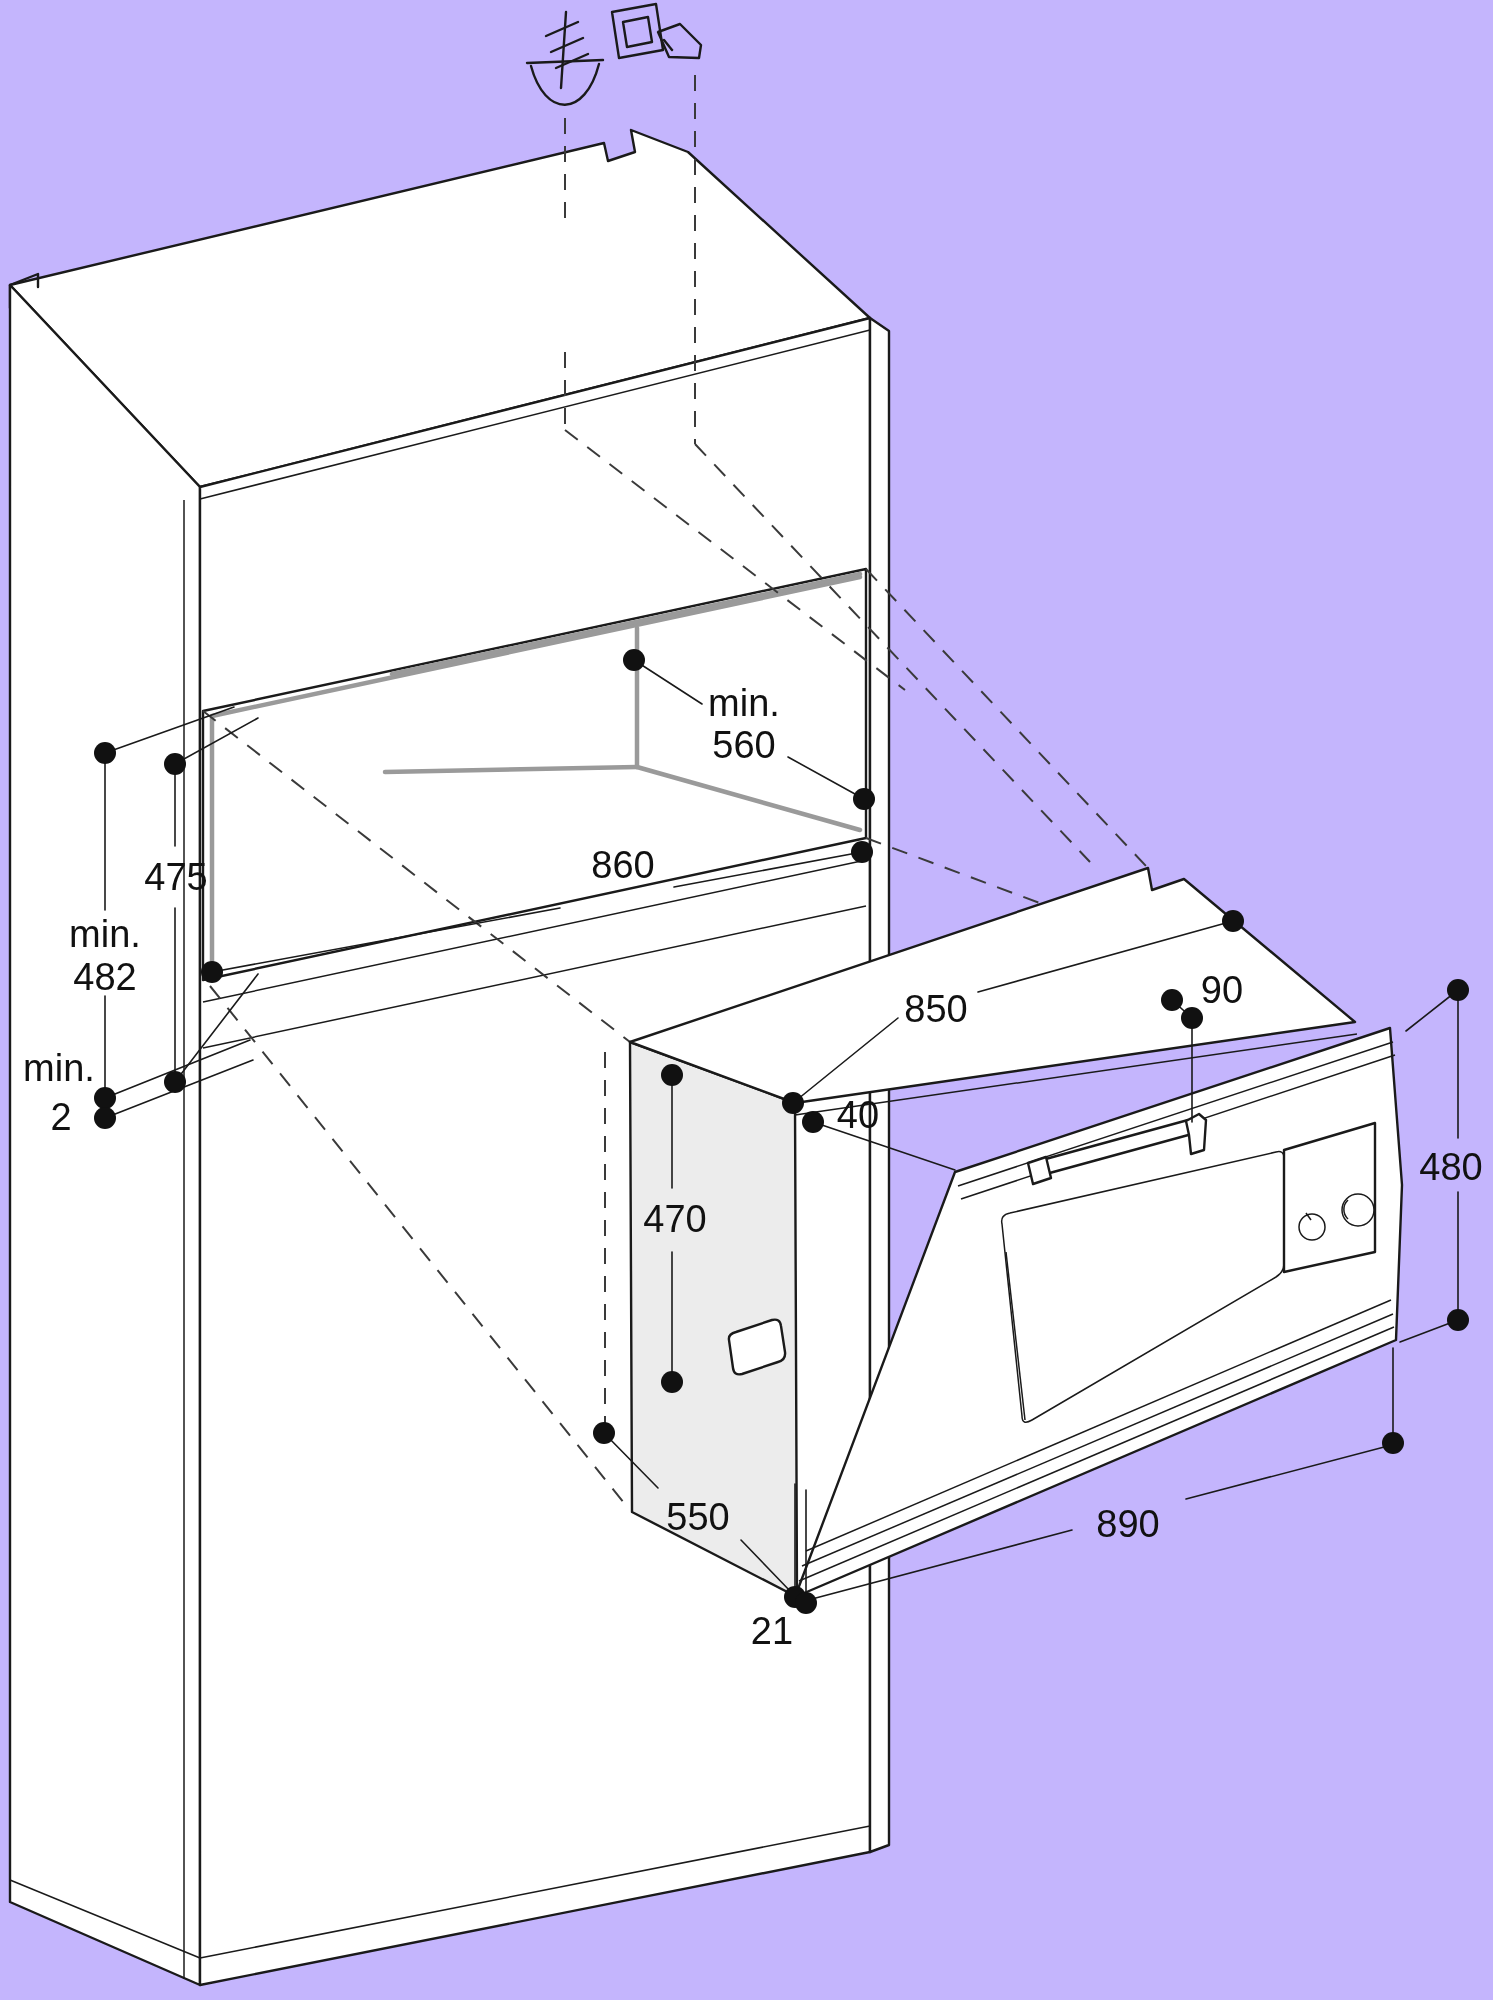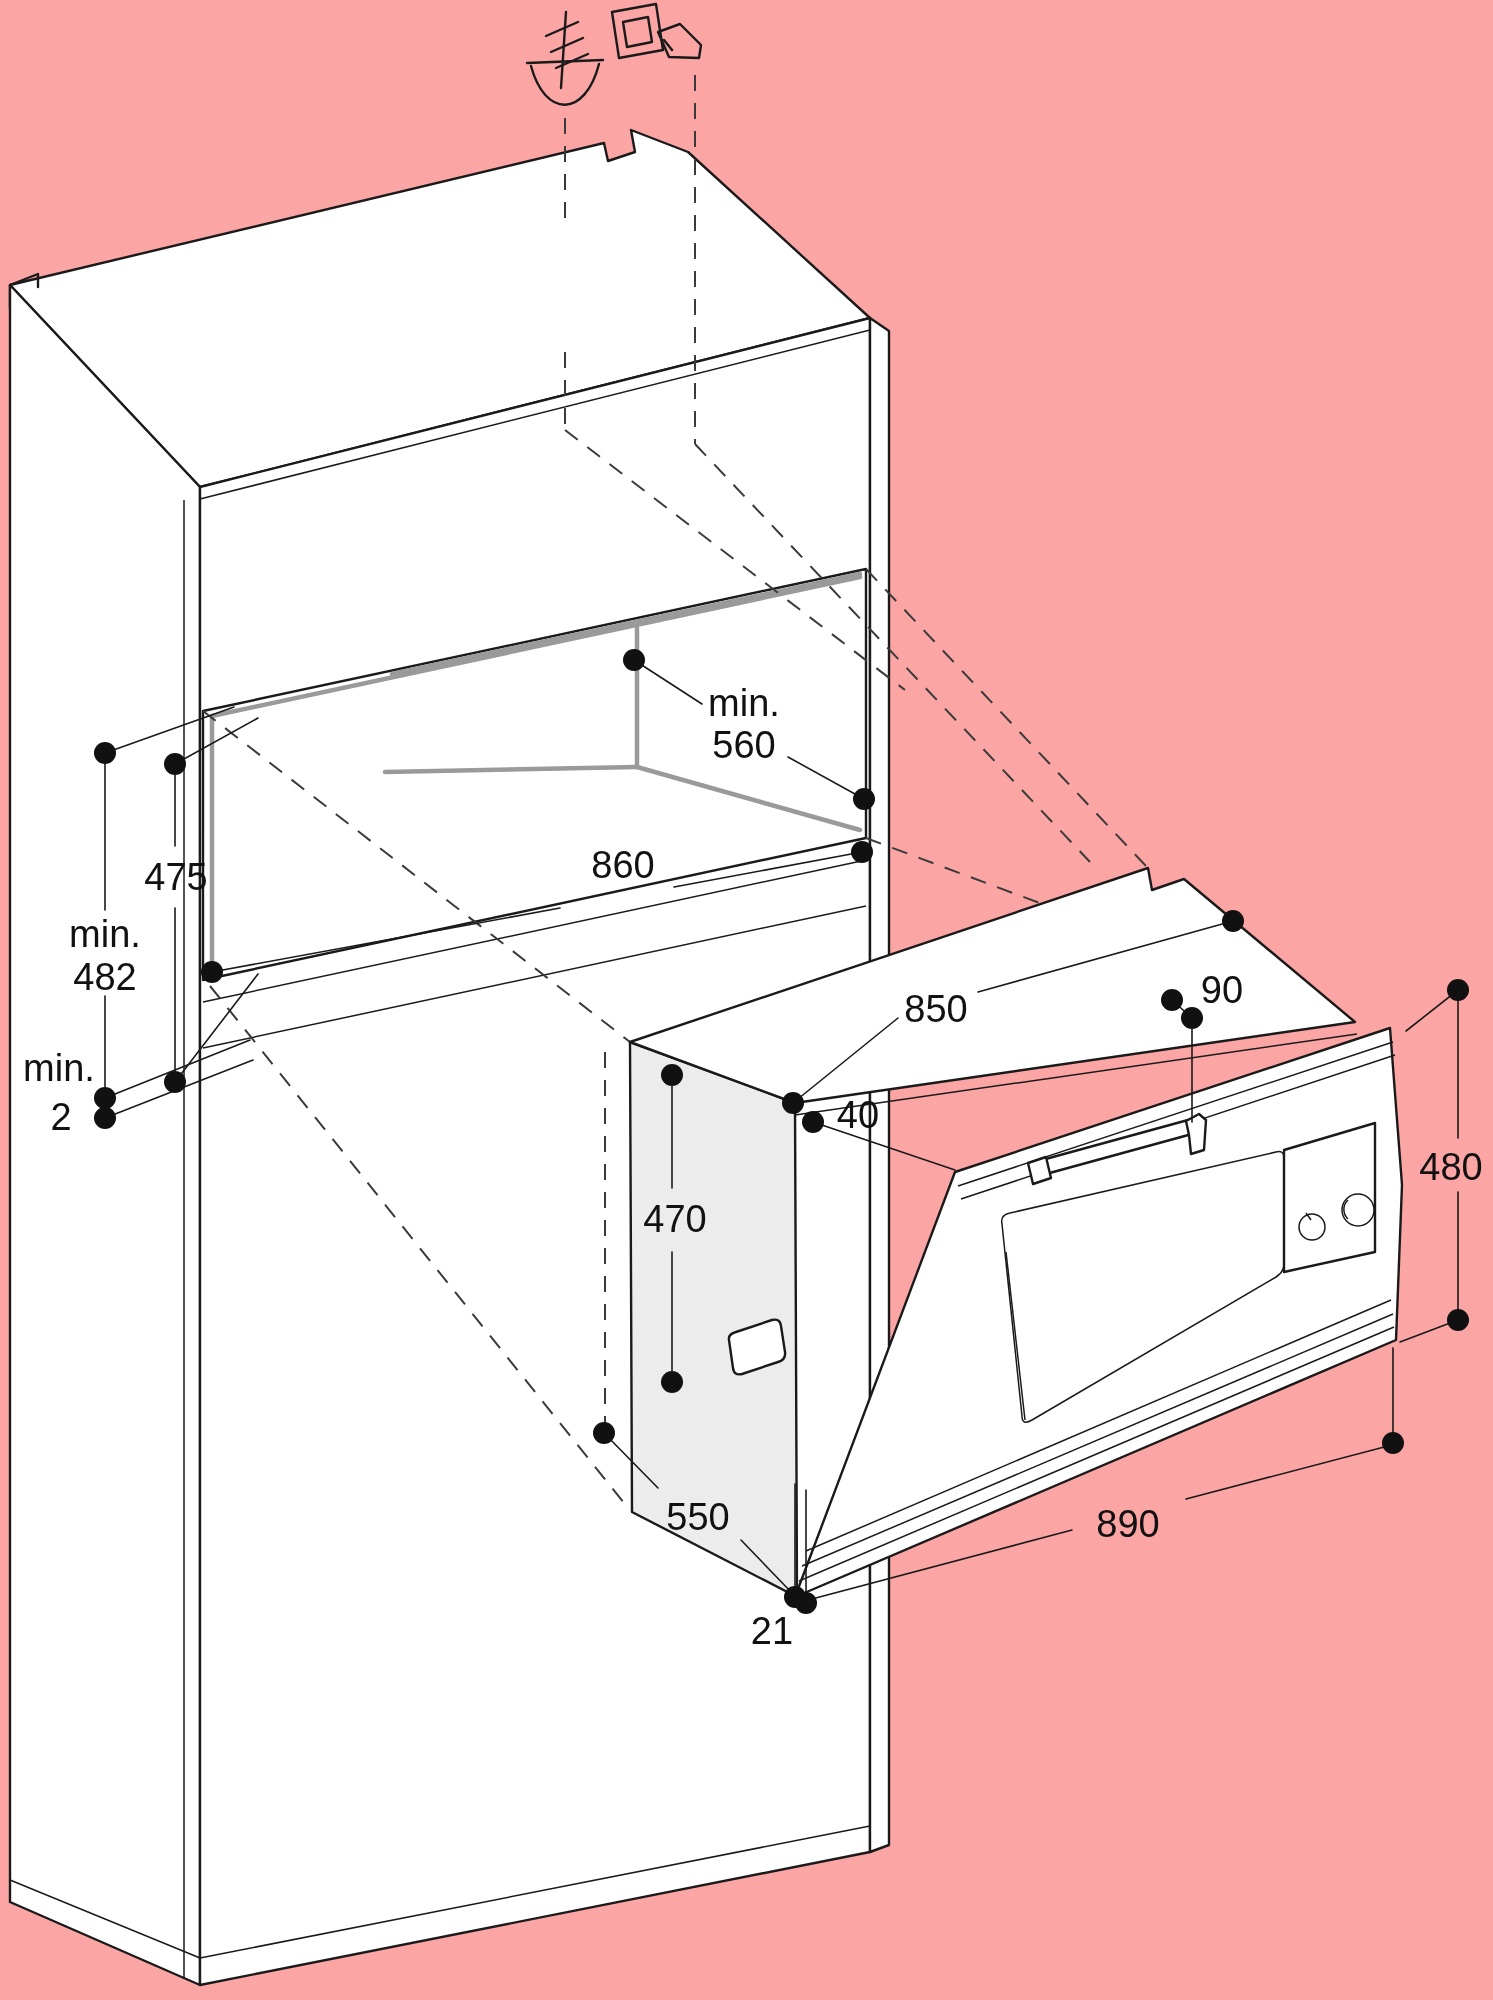--- a/index.html
+++ b/index.html
@@ -1,16 +1,16 @@
 <!DOCTYPE html>
 <html><head>
 <meta charset="utf-8">
 <style>
   html,body{margin:0;padding:0;background:#fff;}
-  .stage{width:1493px;height:2000px;position:relative;background:#fca5a5;}
+  .stage{width:1493px;height:2000px;position:relative;background:#c4b5fd;}
   svg{display:block;}
   text{font-family:"Liberation Sans", sans-serif;font-size:38px;fill:#111;}
   .struct{stroke:#1a1a1a;stroke-width:2.4;fill:none;stroke-linejoin:round;stroke-linecap:round;}
   .thin{stroke:#1a1a1a;stroke-width:1.5;fill:none;}
   .dim{stroke:#1a1a1a;stroke-width:1.6;fill:none;stroke-linecap:round;}
   .gray{stroke:#9a9a9a;stroke-width:4.5;fill:none;stroke-linecap:round;}
   .dash{stroke:#3a3a3a;stroke-width:2;fill:none;stroke-dasharray:16 12;}
   .facewhite{fill:#ffffff;stroke:#1a1a1a;stroke-width:2.4;stroke-linejoin:round;}
   .facegray{fill:#ececec;stroke:#1a1a1a;stroke-width:2.4;stroke-linejoin:round;}
   .dot{fill:#111;stroke:none;}

